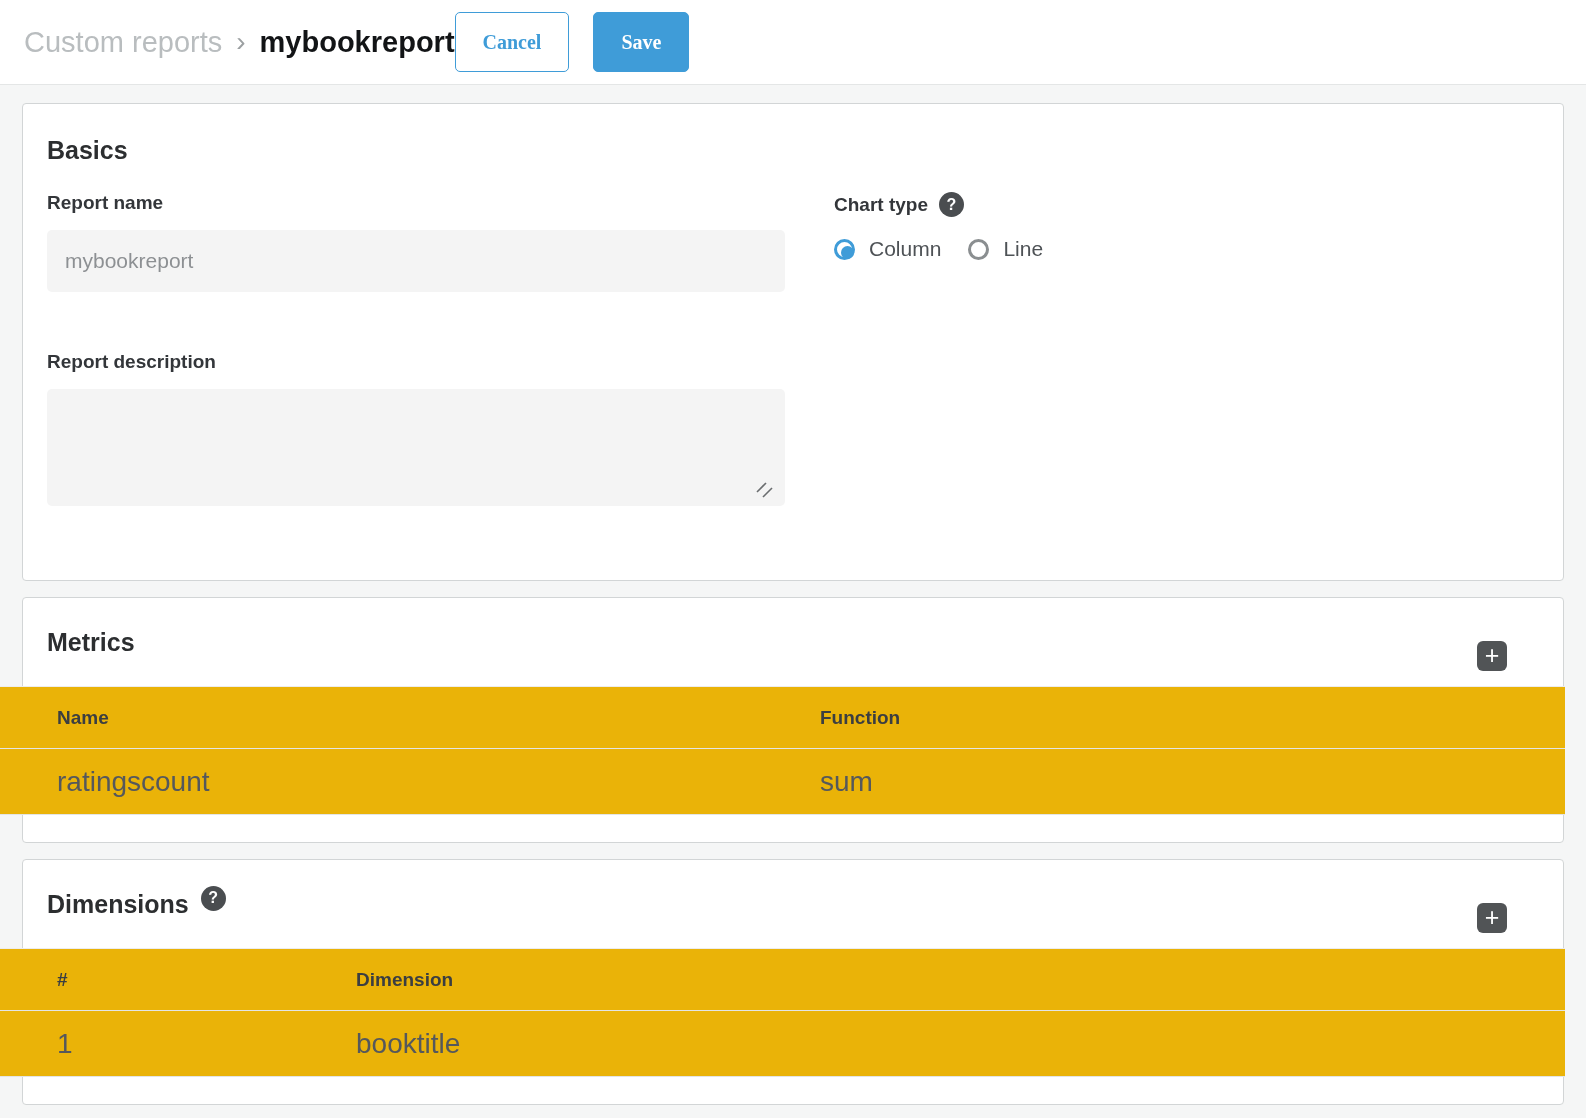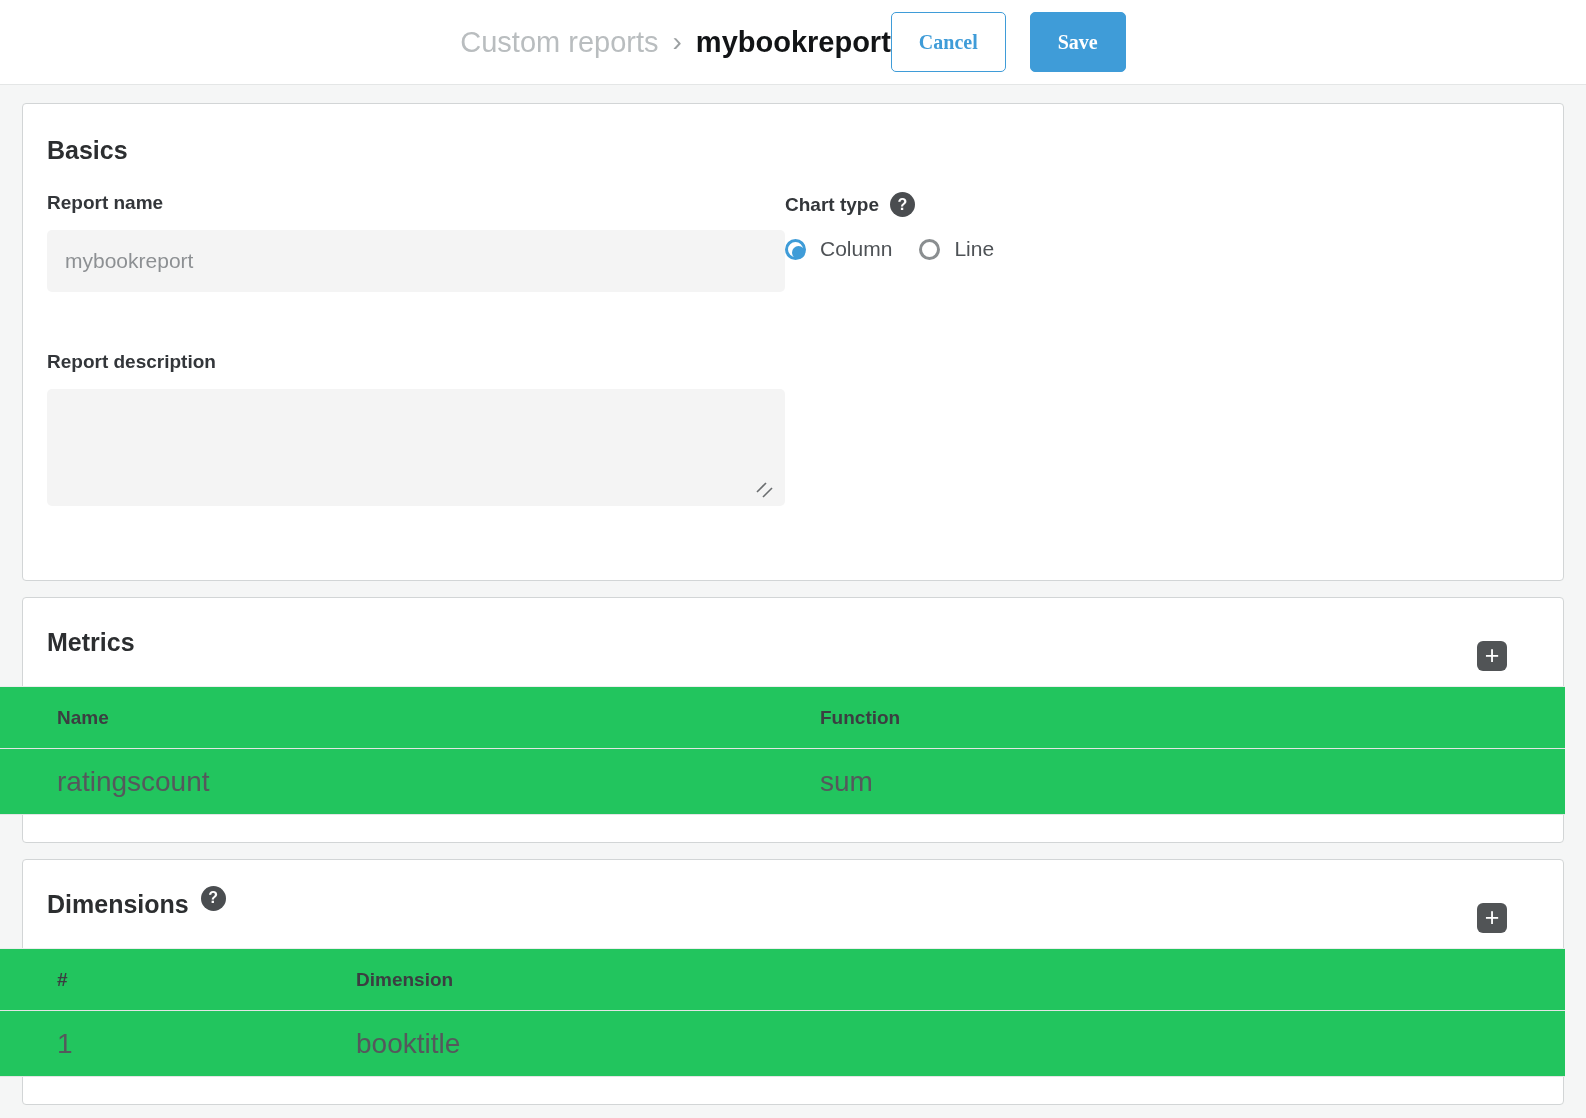--- a/index.html
+++ b/index.html
@@ -6,21 +6,21 @@
   html,body { width:1586px; height:1118px; overflow:hidden; }
   body {
     background:#f5f6f6;
     font-family:"Liberation Sans","DejaVu Sans",sans-serif;
     color:#33363a;
   }
 
   
   .topbar {
     height:85px; background:#ffffff; border-bottom:1px solid #e4e6e6;
-    display:flex; align-items:center; justify-content:center;
+    display:flex; align-items:center; justify-content:flex-start;
     padding:4px 24px;
   }
   .breadcrumb { display:flex; align-items:center; font-size:29px; }
   .crumb-parent { color:#b9bdbf; cursor:pointer; }
   .crumb-sep { color:#9ca0a2; font-size:28px; margin:0 14px; font-weight:400; }
   .crumb-current { color:#121416; font-weight:700; }
   .actions { display:flex; align-items:center; gap:24px; }
   .btn {
     height:60px; border-radius:5px; font-size:20px; font-weight:700;
     padding:0 27px; cursor:pointer; font-family:Liberation Serif, serif;
@@ -31,21 +31,21 @@
   
   main { padding:18px 22px 15px; display:flex; flex-direction:column; gap:16px; }
   .card {
     background:#ffffff; border:1px solid #d2d5d6; border-radius:4px;
     position:relative;
   }
   .section-title { font-size:25px; font-weight:700; color:#2c2e30; }
 
   
   .basics-card { padding:32px 24px 0; height:478px; }
-  .basics-grid { display:grid; grid-template-columns:738px 1fr; margin-top:27px; }
+  .basics-grid { display:grid; grid-template-columns:738px 1fr; column-gap:49px; margin-top:27px; }
   .field-label {
     font-size:19px; font-weight:700; color:#33363a;
     display:flex; align-items:center; margin-bottom:16px;
   }
   .text-input {
     width:100%; height:62px; background:#f4f4f4; border:none; border-radius:5px;
     padding:0 18px; font-size:21px; color:#8d9093; font-family:inherit; outline:none;
   }
   .desc-label { margin-top:59px; }
   .textarea-wrap { position:relative; width:738px; }
@@ -82,21 +82,21 @@
   .add-btn {
     position:absolute; top:43px; right:56px; width:30px; height:30px;
     border-radius:6px; background:#515456; color:#ffffff; border:none;
     font-size:25px; line-height:26px; font-weight:400; cursor:pointer;
     display:flex; align-items:center; justify-content:center; padding:0 0 2px;
     font-family:inherit;
   }
 
   
   .bleed-table { margin-left:-23px; width:calc(100% + 25px); position:relative; }
-  .trow { display:flex; align-items:center; background:#22c55e; border-bottom:1px solid #e3e5e5; }
+  .trow { display:flex; align-items:center; background:#eab308; border-bottom:1px solid #e3e5e5; }
   .head-row { height:63px; border-top:1px solid #ededee; font-size:19px; font-weight:700; color:#3b3e41; }
   .data-row { height:66px; font-size:28px; color:#55585c; }
   .c1 { padding-left:57px; }
   .metrics-table .c1 { width:820px; }
   .dims-table .c1 { width:356px; }
   .card-foot { height:27px; }
 </style>
 </head>
 <body>
 

